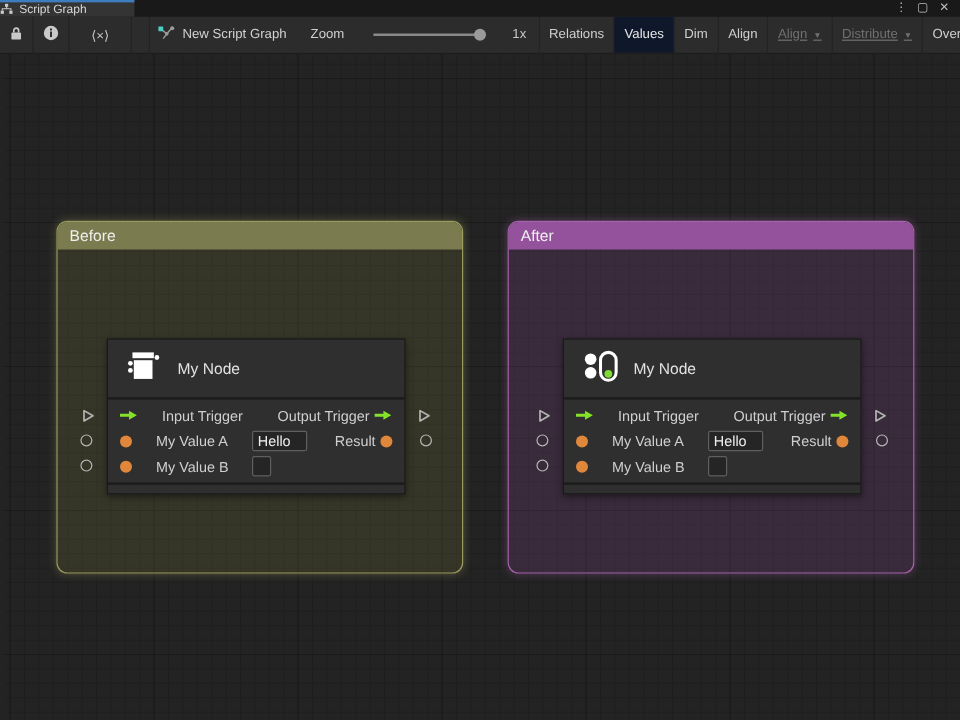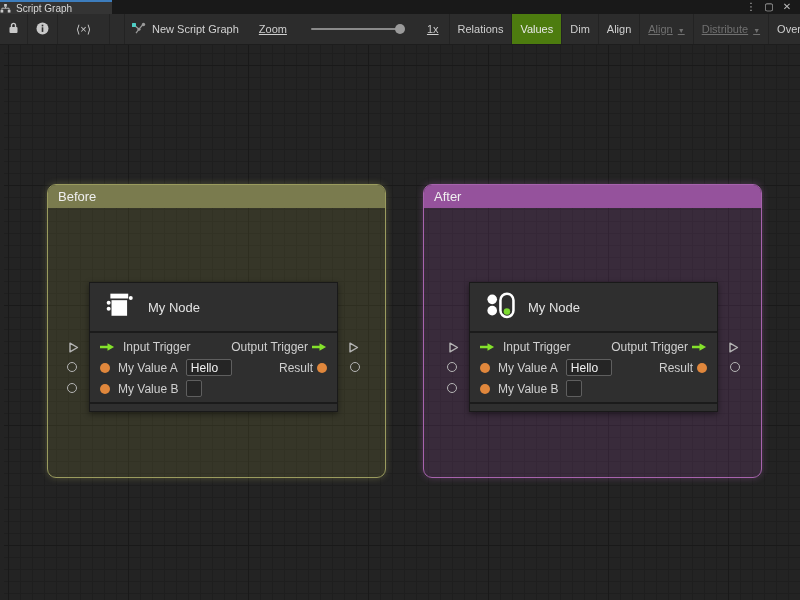--- a/index.html
+++ b/index.html
@@ -10,26 +10,26 @@
   .tabstrip { position:absolute; left:0; top:0; width:800px; height:14px; background:#191919; display:flex; align-items:stretch; }
   .tab { width:112px; background:#343434; border-top:2px solid #3d7dbd; display:flex; align-items:center; gap:5px; padding-left:0; }
   .tab-title { font-size:10px; color:#d8d8d8; white-space:nowrap; }
   .win-controls { margin-left:auto; display:flex; align-items:center; gap:4px; padding-right:6px; color:#bdbdbd; }
   .win-btn { font-size:10px; line-height:10px; width:14px; text-align:center; cursor:default; }
 
   
   .toolbar { position:absolute; left:0; top:14px; width:800px; height:31px; background:#2c2c2c; border-bottom:1px solid #1d1d1d; display:flex; align-items:stretch; font-size:11px; }
   .tb-btn { display:flex; align-items:center; justify-content:center; padding:12px 8px; border-right:1px solid #232323; color:#cfcfcf; white-space:nowrap; }
   .tb-btn.icon-btn { padding:0 8px; }
-  .tb-btn.active { background:#4d7c0f; color:#e8e8e8; }
+  .tb-btn.active { background:#0f172a; color:#e8e8e8; }
   .tb-btn.disabled { color:#707070;text-decoration:underline; }
   .dd-arrow { font-size:7px; margin-left:5px; position:relative; top:1px; }
   .tb-spacer { width:14px; }
   .graph-name { display:flex; align-items:center; gap:6px; padding:0 10px 0 6px; border-left:1px solid #232323; color:#d2d2d2; }
-  .zoom-area { display:flex; align-items:center; gap:24px; padding:0 10px;text-decoration:underline; }
+  .zoom-area { display:flex; align-items:center; gap:24px; padding:0 10px; }
   .zoom-track { width:92px; height:2px; background:#8a8a8a; position:relative; border-radius:1px; }
   .zoom-knob { position:absolute; right:-2px; top:-4px; width:10px; height:10px; border-radius:50%; background:#9a9a9a; }
   .zoom-val { color:#c8c8c8; }
   .tb-right { display:flex; align-items:stretch; margin-left:0; overflow:hidden; flex:1; }
   .tb-right .tb-btn:first-child { border-left:1px solid #232323; }
 
   
   .canvas { position:absolute; left:4px; top:45px; width:800px; height:555px; background-color:#232323;
     background-image:
       linear-gradient(90deg,#191919 1px,transparent 1px),
@@ -47,21 +47,21 @@
   .group.before .group-header { background:#7a7b4e; }
   .group.after { border:1px solid #a763ad; background:rgba(160,82,170,0.18); box-shadow:0 0 7px rgba(190,110,200,0.30); }
   .group.after .group-header { background:#95529c; }
 
   
   .node { position:absolute; width:249px; height:130px; background:#2f2f2f; border:1px solid #191919; box-shadow:0 2px 6px rgba(0,0,0,0.45); }
   .node-header { height:48px; display:flex; align-items:center; gap:11px; padding-left:13px; }
   .node-title { font-size:13px; color:#e2e2e2; }
   .node-ports { border-top:2px solid #1b1b1b; padding:3px 0; }
   .port-row { height:21px; display:flex; align-items:center; padding:0 10px; }
-  .port-left { display:flex; align-items:center; gap:8px; }
+  .port-left { display:flex; align-items:center; gap:20px; }
   .port-right { display:flex; align-items:center; gap:4px; margin-left:auto; }
   .port-label { font-size:12px; color:#cfcfcf; white-space:nowrap; }
   .dot { width:10px; height:10px; border-radius:50%; }
   .field { background:#252525; border:1px solid #5f5f5f; border-radius:2px; height:17px; font-size:12px; color:#f0f0f0; font-family:Liberation Sans, sans-serif; padding:0 4px; }
   .field.text { width:46px; }
   .field.empty { width:16px; }
   .node-footer { height:9px; border-top:2px solid #1b1b1b; }
 
   
   .ext { position:absolute; }

